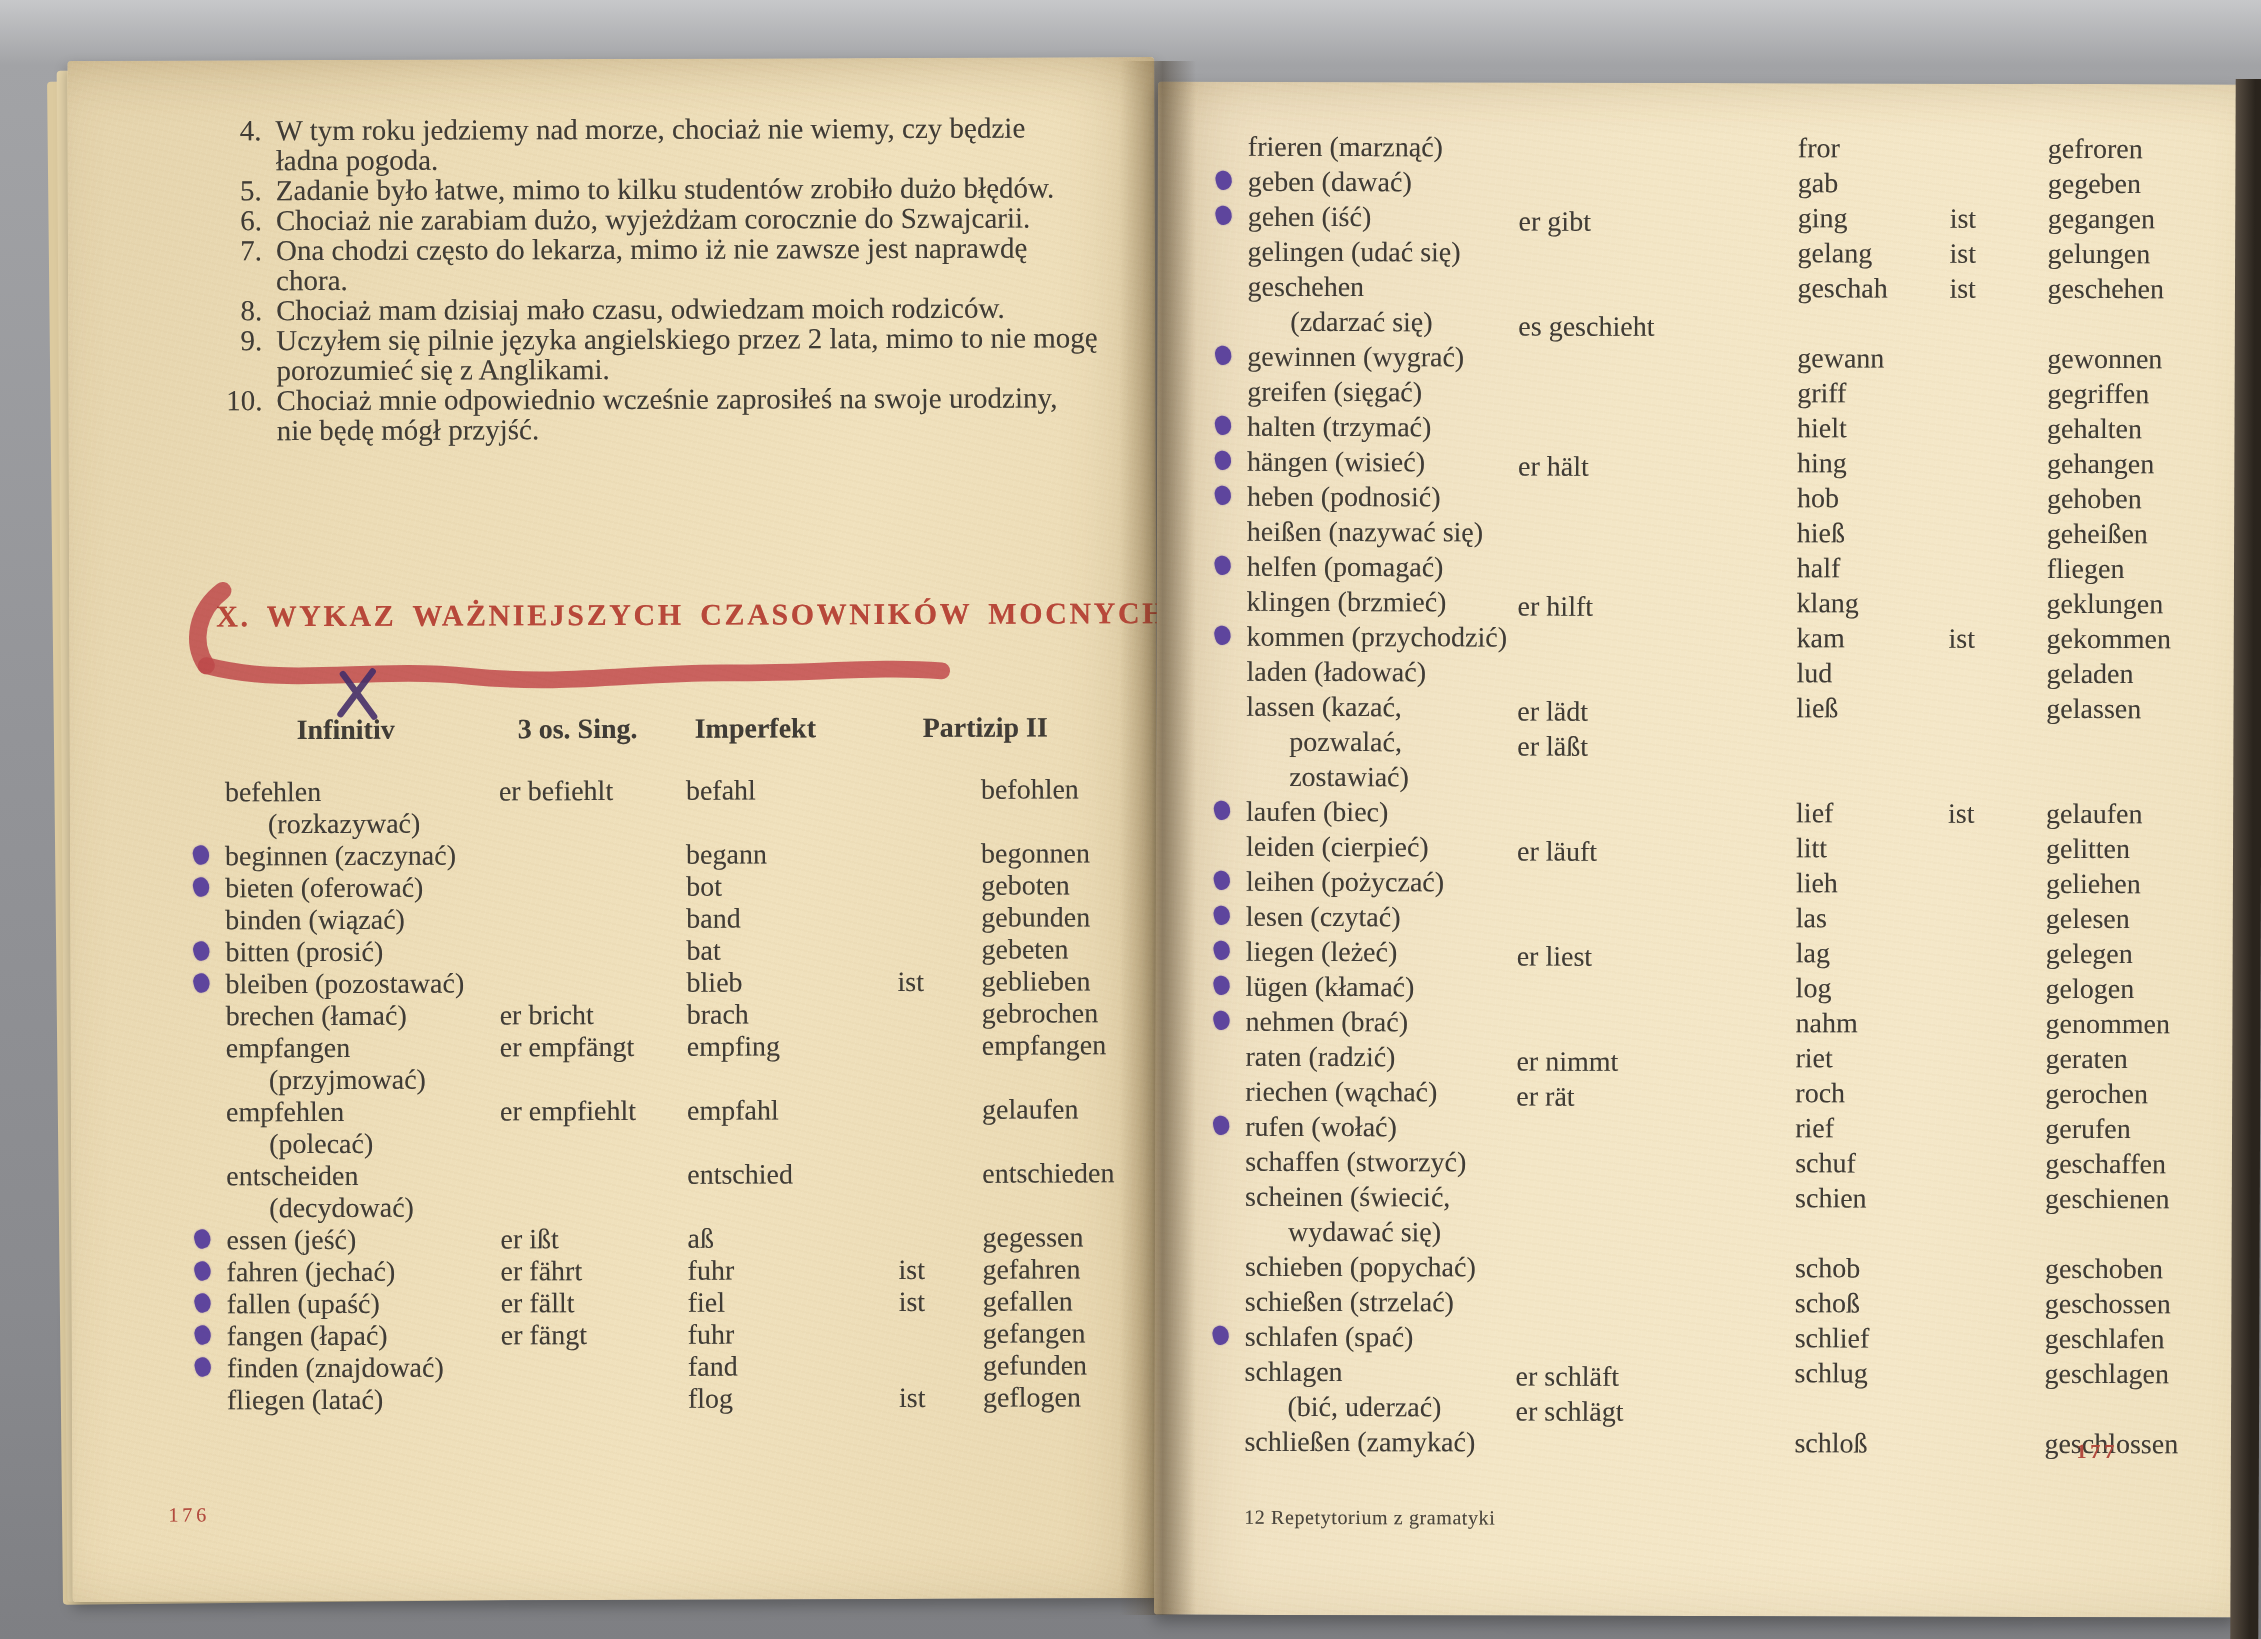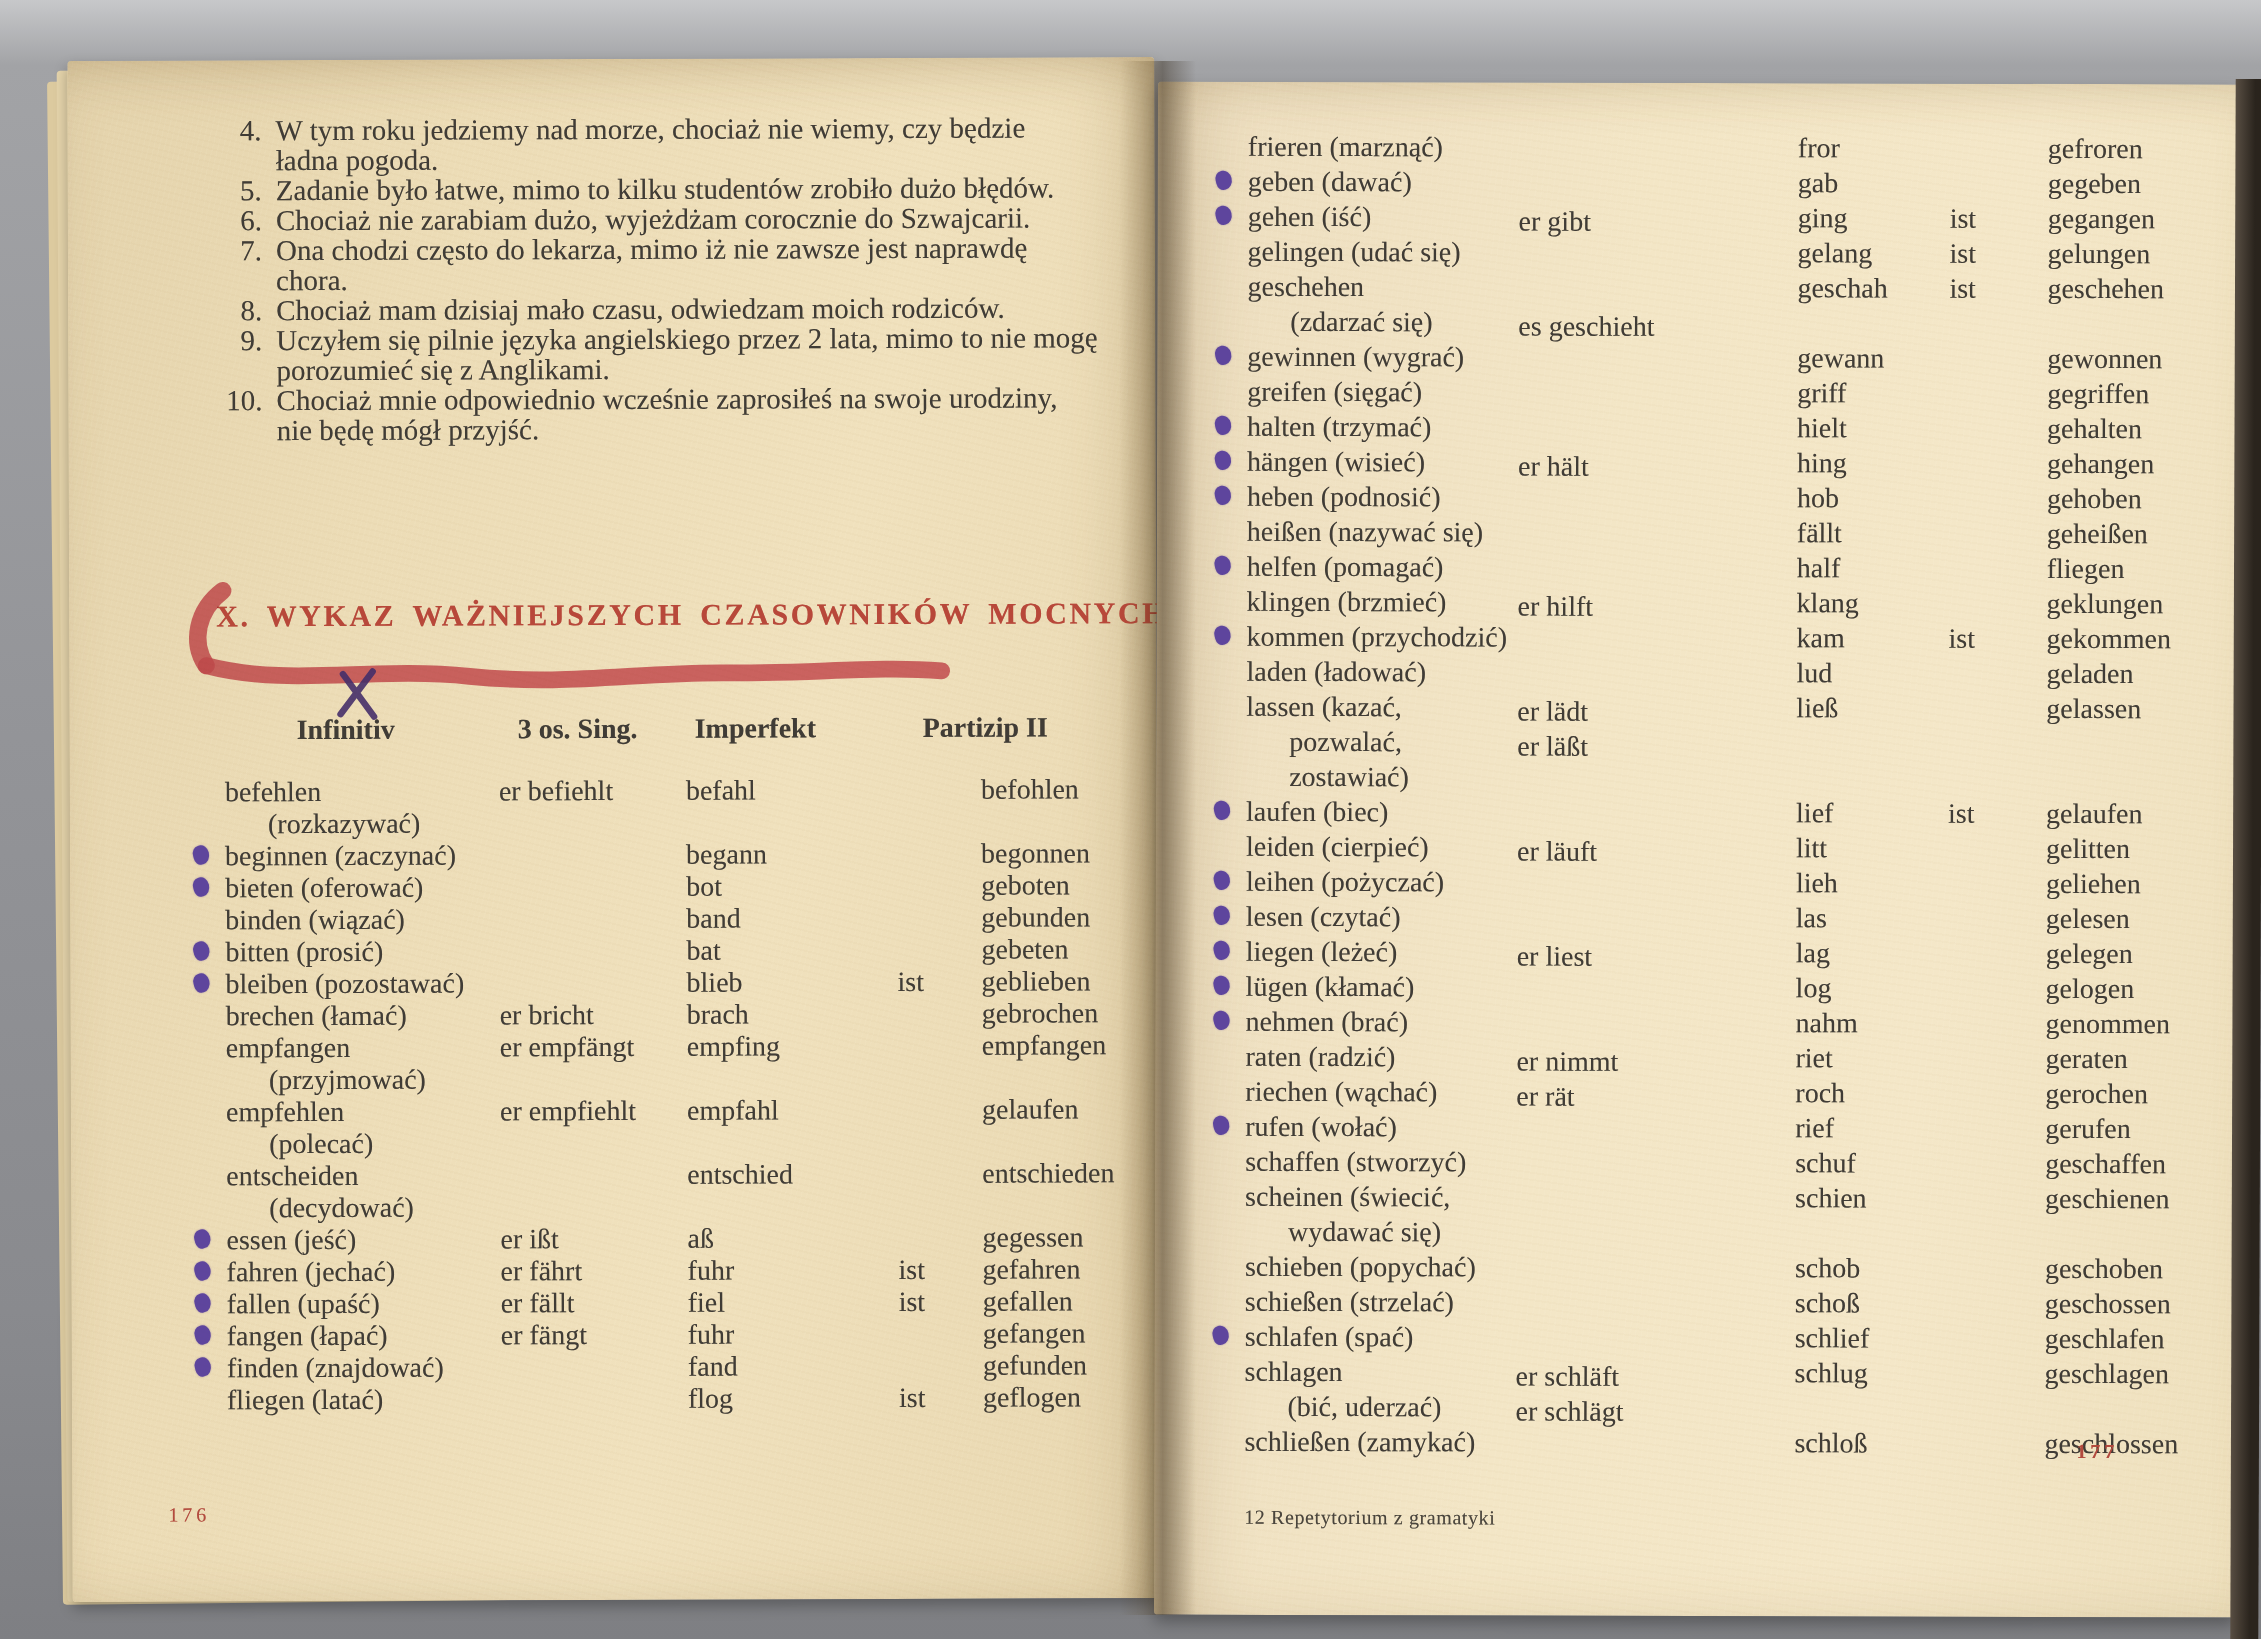--- a/index.html
+++ b/index.html
@@ -292,21 +292,21 @@
         <span class="vcol c-part">gehangen</span>
       </div>
       <div class="vrow">
         <span class="dot"></span>
         <div class="vline">heben (podnosić)</div>
         <span class="vcol c-imp">hob</span>
         <span class="vcol c-part">gehoben</span>
       </div>
       <div class="vrow">
         <div class="vline">heißen (nazywać się)</div>
-        <span class="vcol c-imp">fällt</span>
+        <span class="vcol c-imp">hieß</span>
         <span class="vcol c-part">geheißen</span>
       </div>
       <div class="vrow">
         <span class="dot"></span>
         <div class="vline">helfen (pomagać)</div>
         <span class="vcol c-sing">er hilft</span>
         <span class="vcol c-imp">half</span>
         <span class="vcol c-part">fliegen</span>
       </div>
       <div class="vrow">

